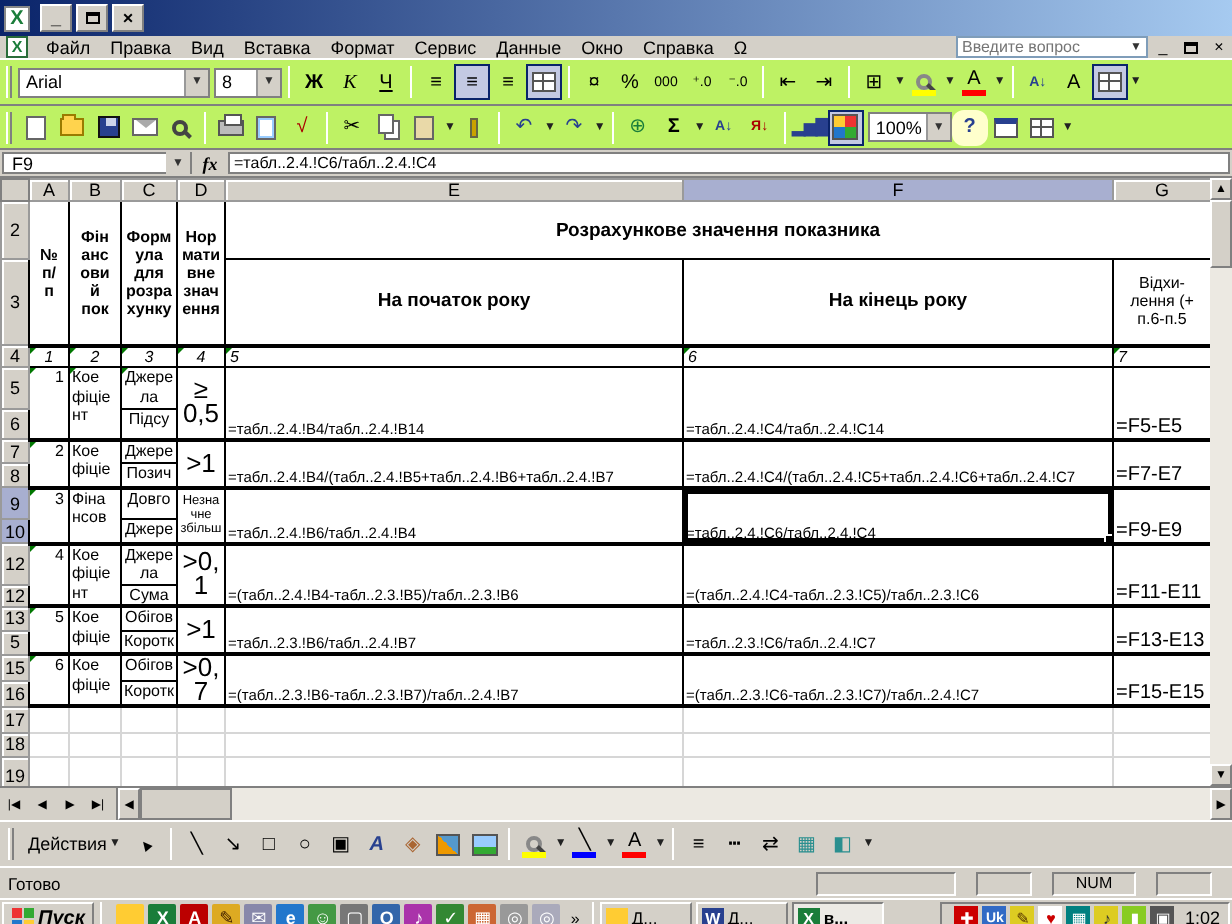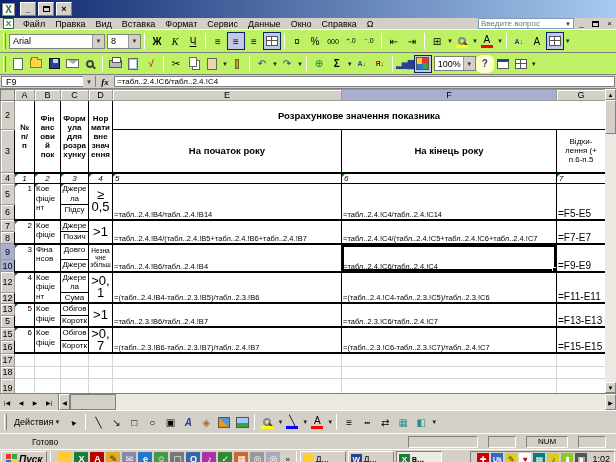--- a/index.html
+++ b/index.html
@@ -110,21 +110,21 @@
   .htrack { flex:1; background:#ece9e2; position:relative; }
   .hthumb { position:absolute; left:0; top:0; bottom:0; width:46px; background:#d4d0c8; border:1px solid #808080; }
 
   
   .drawbar { height:23px; background:#d4d0c8; display:flex; align-items:center; padding:0 3px; border-top:1px solid #fff; }
   .dbtn { height:18px; padding:0 4px; display:flex; align-items:center; font-size:9px; }
   .pic-ic { width:13px; height:11px; background:linear-gradient(#9cf 0 60%, #3a3 60%); border:1px solid #555; }
   .clip-ic { width:12px; height:11px; background:linear-gradient(45deg,#e90 0 50%, #59c 50%); border:1px solid #555; }
 
   
-  .statusbar { height:16px; background:#d4d0c8; border-top:1px solid #fff; display:flex; align-items:center; font-size:8.5px;padding-left:28px; }
+  .statusbar { height:16px; background:#d4d0c8; border-top:1px solid #fff; display:flex; align-items:center; font-size:8.5px; }
   .st-ready { flex:1; padding-left:4px; }
   .st-pan { height:12px; margin-right:10px; display:flex; align-items:center; justify-content:center; font-size:8px; }
 
   
   .taskbar { height:19px; background:#d4d0c8; border-top:1px solid #fff; display:flex; align-items:center; padding:0 1px; }
   .startbtn { height:16px; padding:0 4px; display:flex; align-items:center; font-weight:bold; font-size:10px; font-style:italic; }
   .flag { width:11px; height:11px; display:grid; grid-template-columns:5px 5px; grid-template-rows:5px 5px; gap:1px; margin-right:2px; }
   .flag i { display:block; }
   .ql { display:flex; align-items:center; margin-left:4px; }
   .qli { width:14px; height:14px; margin-right:2px; display:flex; align-items:center; justify-content:center; font-size:9px; font-weight:bold; color:#fff; border-radius:1px; }

